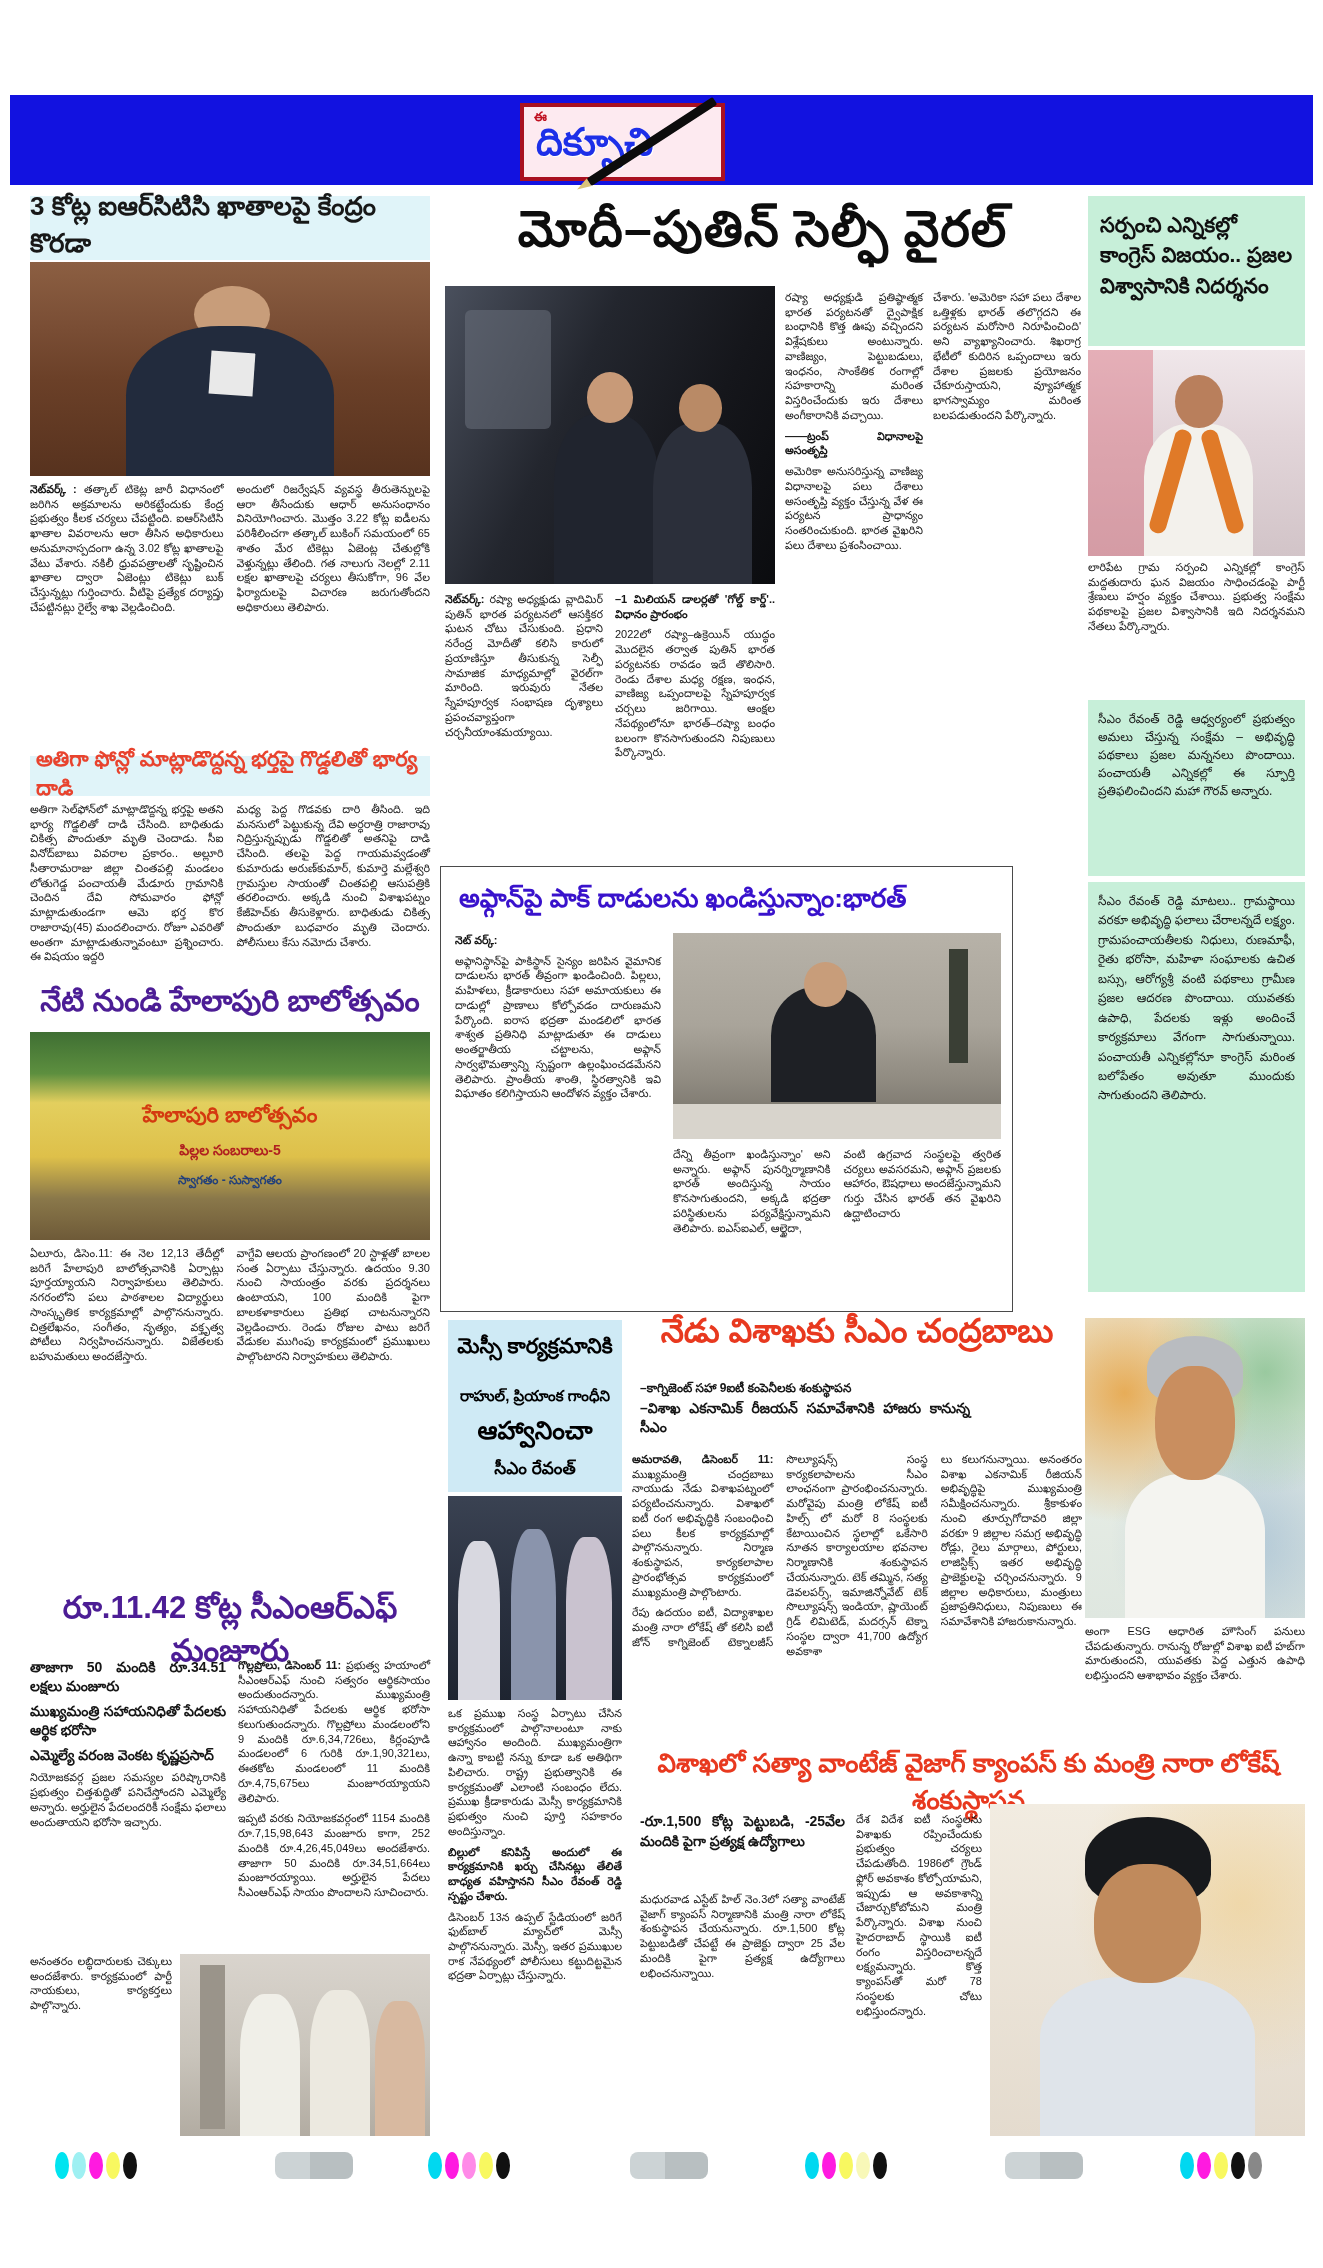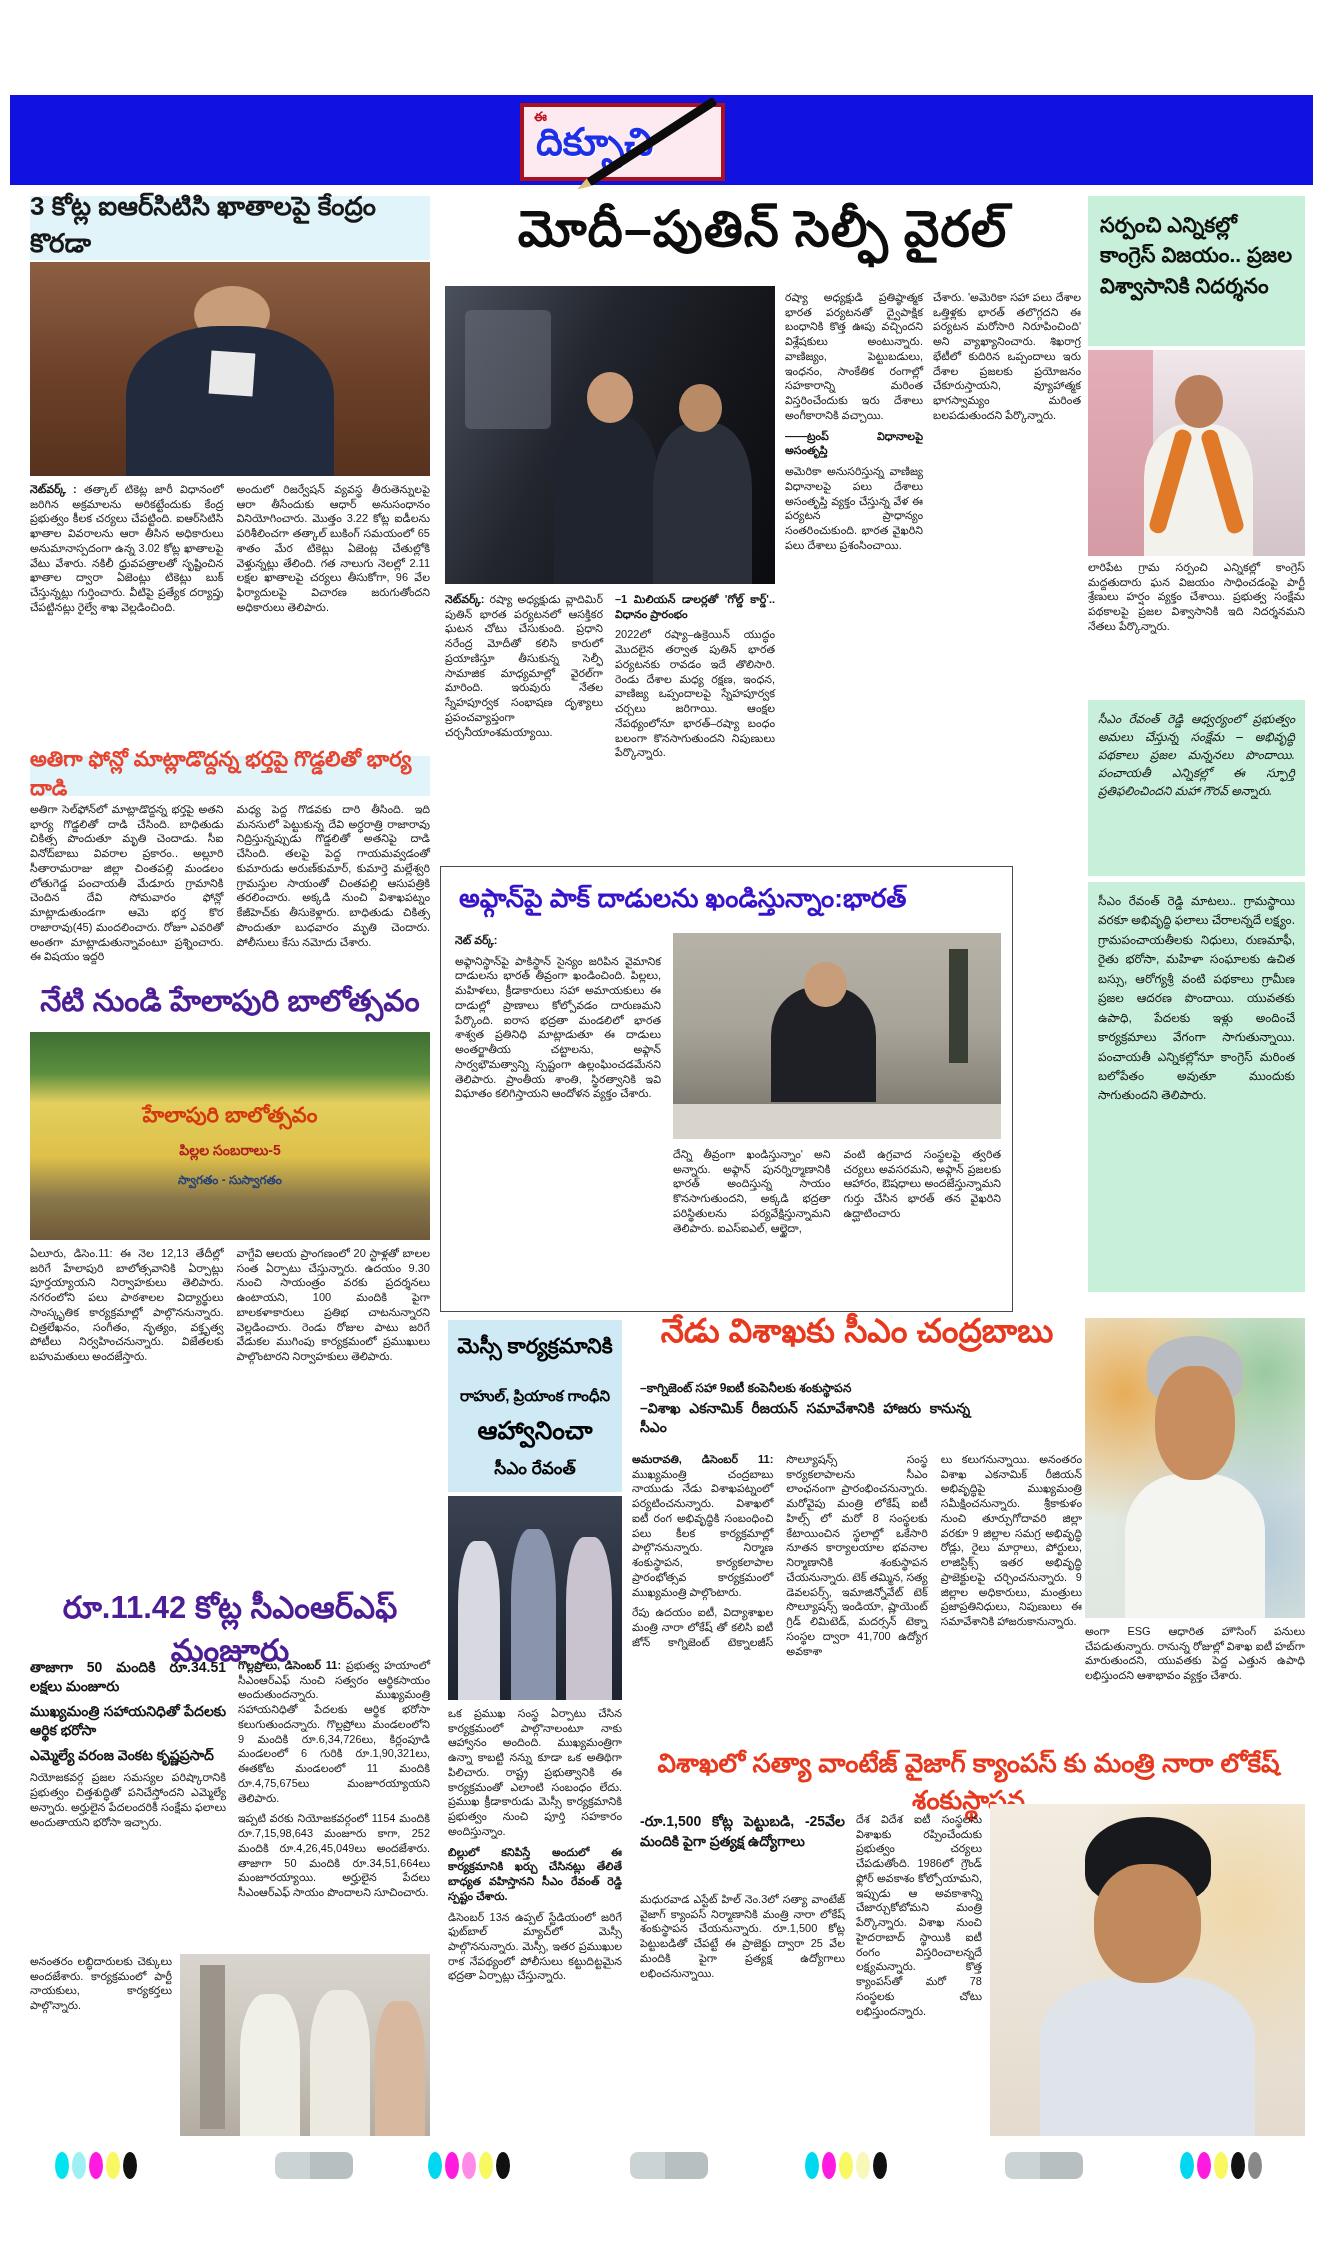--- a/index.html
+++ b/index.html
@@ -26,21 +26,21 @@
        transform:rotate(-33deg);border-radius:2px;}
   .pen:after{content:"";position:absolute;left:-14px;top:0;border-top:4px solid transparent;
        border-bottom:5px solid transparent;border-right:14px solid #d9c27a;}
 
   
   .h-cyanbox{background:#e0f4f9;color:#181818;font-weight:700;display:flex;align-items:center;justify-content:center;}
   .h-main{color:#0d0d0d;font-size:50px;font-weight:700;text-align:center;letter-spacing:1px;}
   .h-black{color:#4c1d95;font-weight:700;text-align:center;}
   .h-red{color:#e8391f;font-weight:700;text-align:center;}
   .h-blue{color:#3912cc;font-weight:700;}
-  .subred{color:#e8432e;font-weight:700;}
+  .subred{color:#e8432e;font-weight:700;padding-left:6px;}
 
   .greenbox{background:#c7efd9;}
   .bluebox{background:#cfeaf5;}
   .afgbox{border:1.5px solid #4a4a4a;background:#fff;}
 
   
   .photo{position:absolute;overflow:hidden;}
   .photo>div{position:absolute;}
   .ph-minister{background:linear-gradient(180deg,#8c5f42 0%,#7a4e35 30%,#6b4028 55%,#57321e 100%);}
   .ph-minister .fig{left:24%;top:30%;width:52%;height:72%;background:#222b3d;border-radius:45% 45% 0 0;}
@@ -216,21 +216,21 @@
   <div class="photo ph-garland" style="left:1088px;top:350px;width:217px;height:206px;">
     <div class="bg1"></div>
       <div class="kurta"></div>
       <div class="face"></div>
       <div class="gar1"></div>
       <div class="gar2"></div>
   </div>
   <div class="abs bt" style="left:1088px;top:560px;width:217px;height:136px;">
     <p>లారిపేట గ్రామ సర్పంచి ఎన్నికల్లో కాంగ్రెస్ మద్దతుదారు ఘన విజయం సాధించడంపై పార్టీ శ్రేణులు హర్షం వ్యక్తం చేశాయి. ప్రభుత్వ సంక్షేమ పథకాలపై ప్రజల విశ్వాసానికి ఇది నిదర్శనమని నేతలు పేర్కొన్నారు.</p>
   </div>
-  <div class="abs greenbox bt" style="left:1088px;top:700px;width:217px;height:176px;padding:10px;font-style:italic;">
+  <div class="abs greenbox bt" style="left:1088px;top:700px;width:217px;height:176px;padding:10px;">
     <p style="font-size:12px;line-height:1.5;">సీఎం రేవంత్ రెడ్డి ఆధ్వర్యంలో ప్రభుత్వం అమలు చేస్తున్న సంక్షేమ – అభివృద్ధి పథకాలు ప్రజల మన్ననలు పొందాయి. పంచాయతీ ఎన్నికల్లో ఈ స్ఫూర్తి ప్రతిఫలించిందని మహా గౌరవ్ అన్నారు.</p>
   </div>
   <div class="abs greenbox bt" style="left:1088px;top:882px;width:217px;height:410px;padding:10px;">
     <p style="font-size:12px;line-height:1.62;">సీఎం రేవంత్ రెడ్డి మాటలు.. గ్రామస్థాయి వరకూ అభివృద్ధి ఫలాలు చేరాలన్నదే లక్ష్యం. గ్రామపంచాయతీలకు నిధులు, రుణమాఫీ, రైతు భరోసా, మహిళా సంఘాలకు ఉచిత బస్సు, ఆరోగ్యశ్రీ వంటి పథకాలు గ్రామీణ ప్రజల ఆదరణ పొందాయి. యువతకు ఉపాధి, పేదలకు ఇళ్లు అందించే కార్యక్రమాలు వేగంగా సాగుతున్నాయి. పంచాయతీ ఎన్నికల్లోనూ కాంగ్రెస్ మరింత బలోపేతం అవుతూ ముందుకు సాగుతుందని తెలిపారు.</p>
   </div>
 
   <div class="abs bluebox ctr" style="left:448px;top:1320px;width:174px;height:172px;padding-top:14px;">
     <div style="font-size:21px;font-weight:700;">మెస్సీ కార్యక్రమానికి</div>
     <div style="font-size:15px;font-weight:700;margin-top:24px;">రాహుల్, ప్రియాంక గాంధీని</div>
     <div style="font-size:25px;font-weight:700;margin-top:8px;">ఆహ్వానించా</div>

